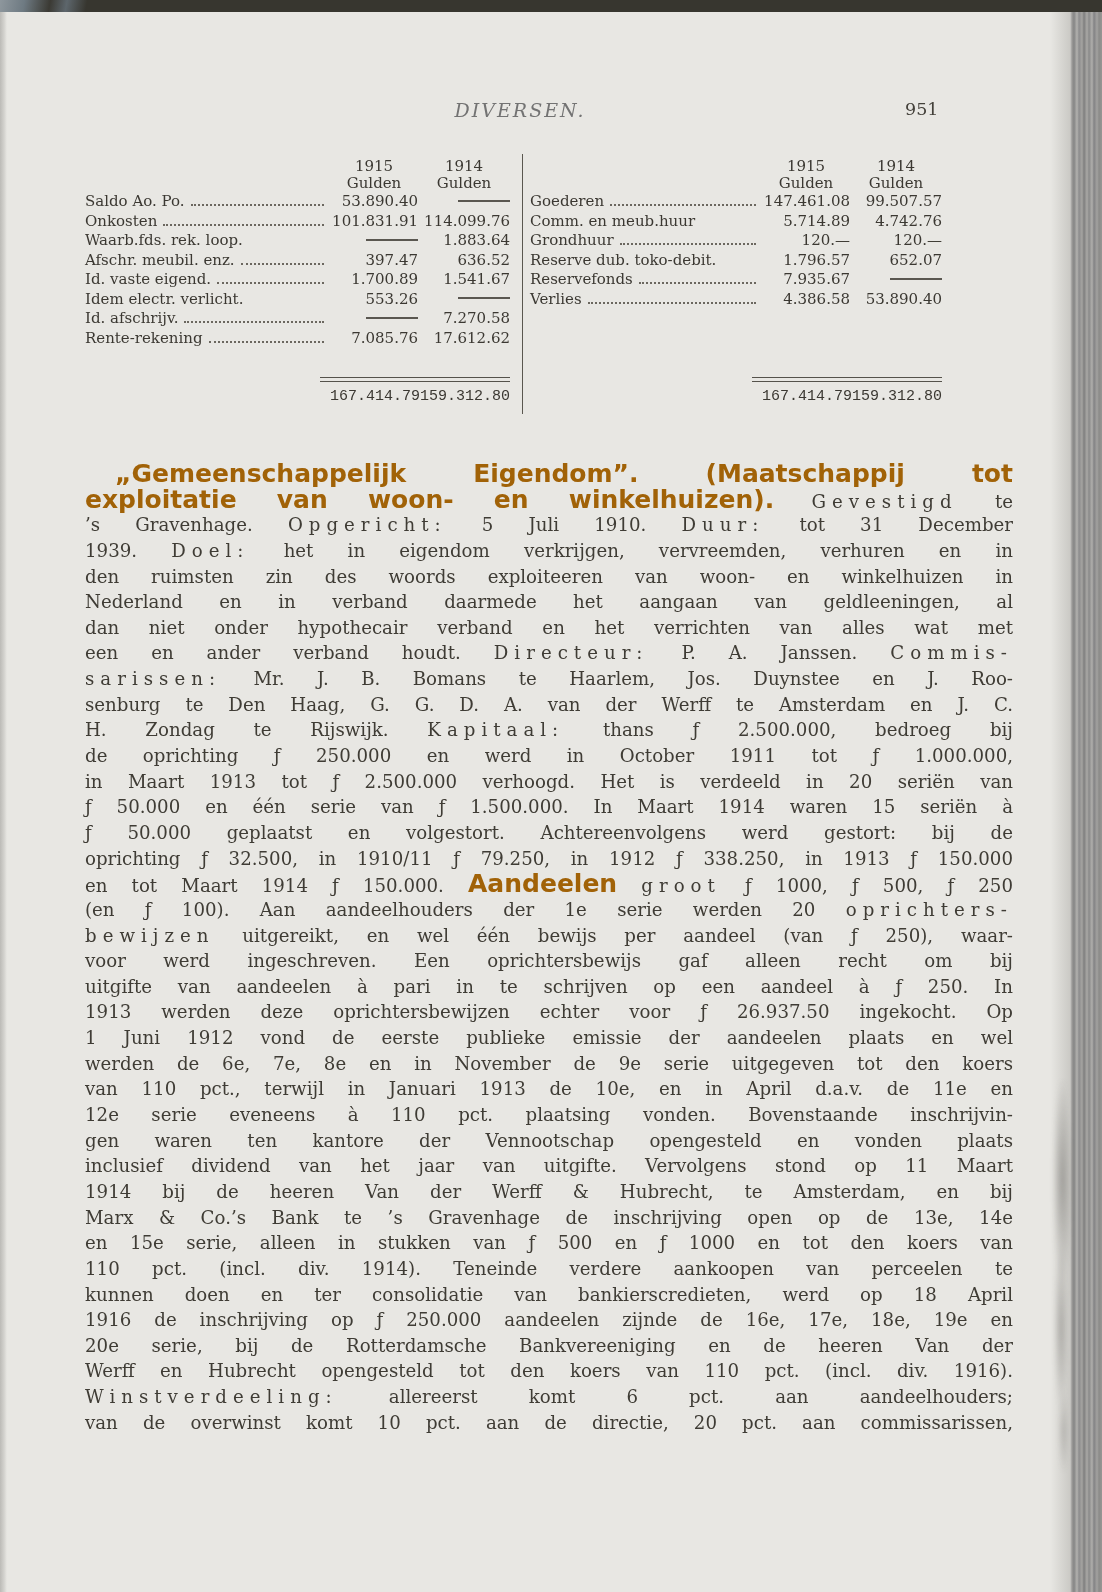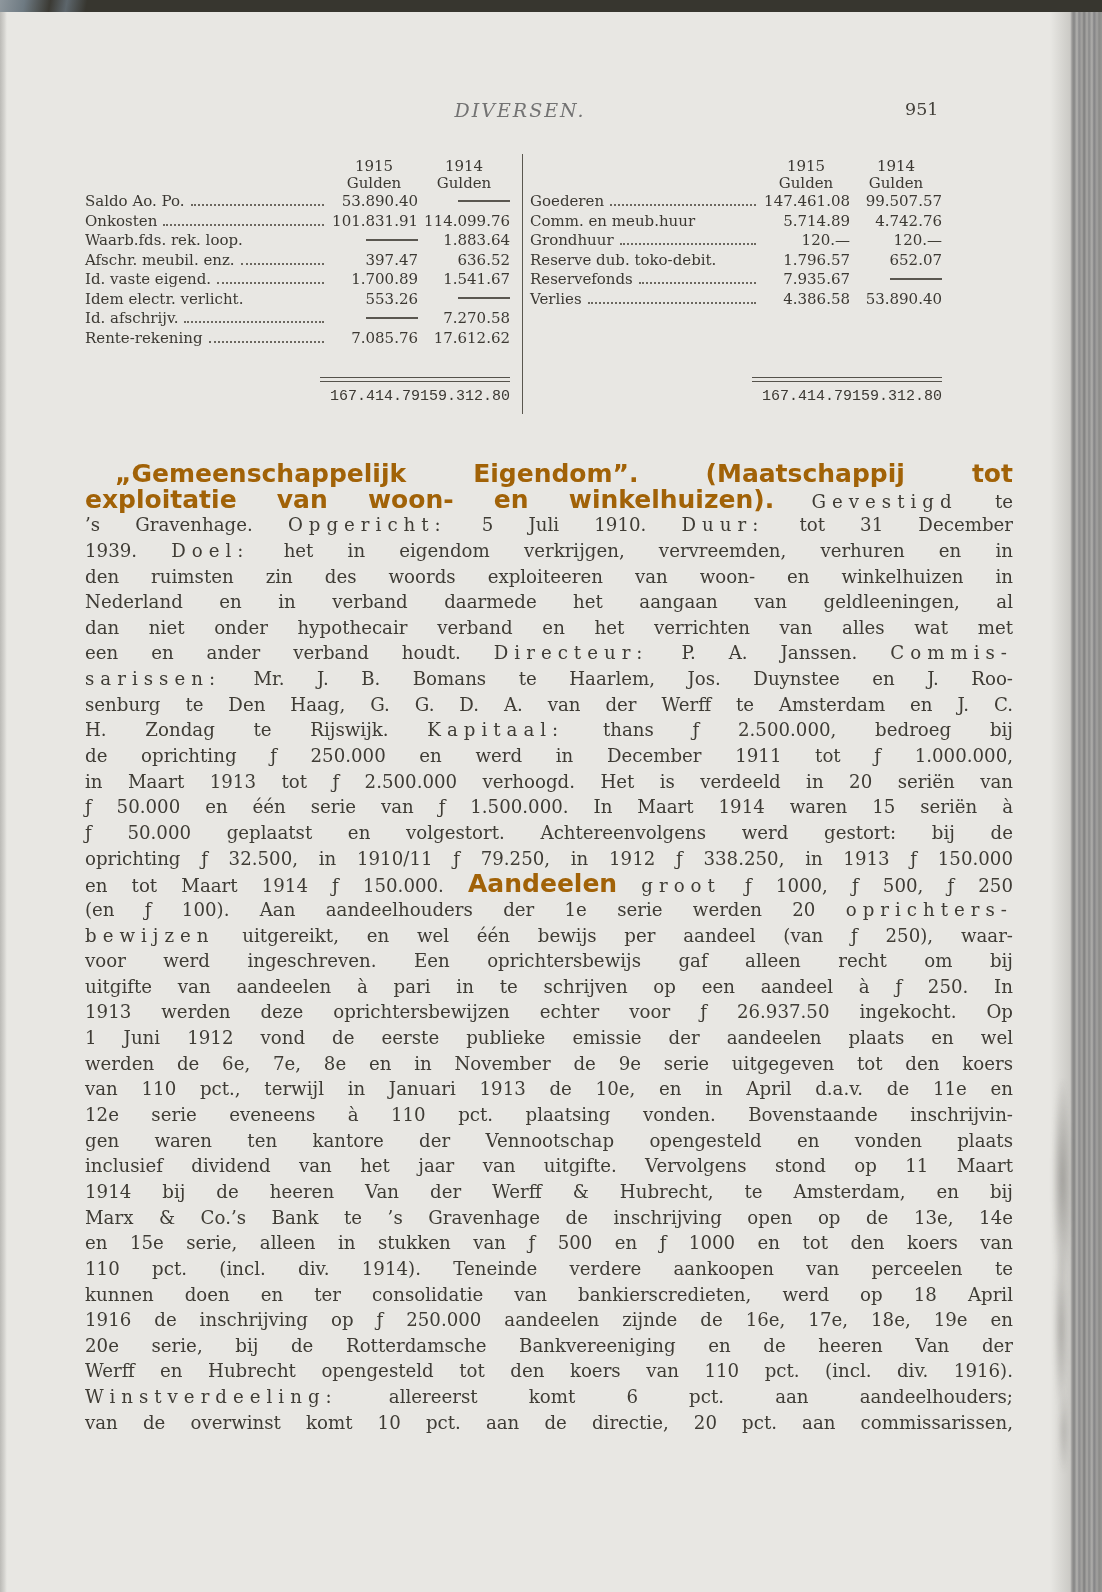--- a/index.html
+++ b/index.html
@@ -225,21 +225,21 @@
       <div class="tl"><span class="r-b">exploitatie van woon- en winkelhuizen).</span><span class="r-n"> </span><span class="r-g">Gevestigd</span><span class="r-n"> te</span></div>
       <div class="tl"><span class="r-n">’s Gravenhage. </span><span class="r-g">Opgericht:</span><span class="r-n"> 5 Juli 1910. </span><span class="r-g">Duur:</span><span class="r-n"> tot 31 December</span></div>
       <div class="tl"><span class="r-n">1939. </span><span class="r-g">Doel:</span><span class="r-n"> het in eigendom verkrijgen, vervreemden, verhuren en in</span></div>
       <div class="tl"><span class="r-n">den ruimsten zin des woords exploiteeren van woon- en winkelhuizen in</span></div>
       <div class="tl"><span class="r-n">Nederland en in verband daarmede het aangaan van geldleeningen, al</span></div>
       <div class="tl"><span class="r-n">dan niet onder hypothecair verband en het verrichten van alles wat met</span></div>
       <div class="tl"><span class="r-n">een en ander verband houdt. </span><span class="r-g">Directeur:</span><span class="r-n"> P. A. Janssen. </span><span class="r-g">Commis-</span></div>
       <div class="tl"><span class="r-g">sarissen:</span><span class="r-n"> Mr. J. B. Bomans te Haarlem, Jos. Duynstee en J. Roo-</span></div>
       <div class="tl"><span class="r-n">senburg te Den Haag, G. G. D. A. van der Werff te Amsterdam en J. C.</span></div>
       <div class="tl"><span class="r-n">H. Zondag te Rijswijk. </span><span class="r-g">Kapitaal:</span><span class="r-n"> thans ƒ 2.500.000, bedroeg bij</span></div>
-      <div class="tl"><span class="r-n">de oprichting ƒ 250.000 en werd in December 1911 tot ƒ 1.000.000,</span></div>
+      <div class="tl"><span class="r-n">de oprichting ƒ 250.000 en werd in October 1911 tot ƒ 1.000.000,</span></div>
       <div class="tl"><span class="r-n">in Maart 1913 tot ƒ 2.500.000 verhoogd. Het is verdeeld in 20 seriën van</span></div>
       <div class="tl"><span class="r-n">ƒ 50.000 en één serie van ƒ 1.500.000. In Maart 1914 waren 15 seriën à</span></div>
       <div class="tl"><span class="r-n">ƒ 50.000 geplaatst en volgestort. Achtereenvolgens werd gestort: bij de</span></div>
       <div class="tl"><span class="r-n">oprichting ƒ 32.500, in 1910/11 ƒ 79.250, in 1912 ƒ 338.250, in 1913 ƒ 150.000</span></div>
       <div class="tl"><span class="r-n">en tot Maart 1914 ƒ 150.000. </span><span class="r-b">Aandeelen</span><span class="r-n"> </span><span class="r-g">groot</span><span class="r-n"> ƒ 1000, ƒ 500, ƒ 250</span></div>
       <div class="tl"><span class="r-n">(en ƒ 100). Aan aandeelhouders der 1e serie werden 20 </span><span class="r-g">oprichters-</span></div>
       <div class="tl"><span class="r-g">bewijzen</span><span class="r-n"> uitgereikt, en wel één bewijs per aandeel (van ƒ 250), waar-</span></div>
       <div class="tl"><span class="r-n">voor werd ingeschreven. Een oprichtersbewijs gaf alleen recht om bij</span></div>
       <div class="tl"><span class="r-n">uitgifte van aandeelen à pari in te schrijven op een aandeel à ƒ 250. In</span></div>
       <div class="tl"><span class="r-n">1913 werden deze oprichtersbewijzen echter voor ƒ 26.937.50 ingekocht. Op</span></div>

